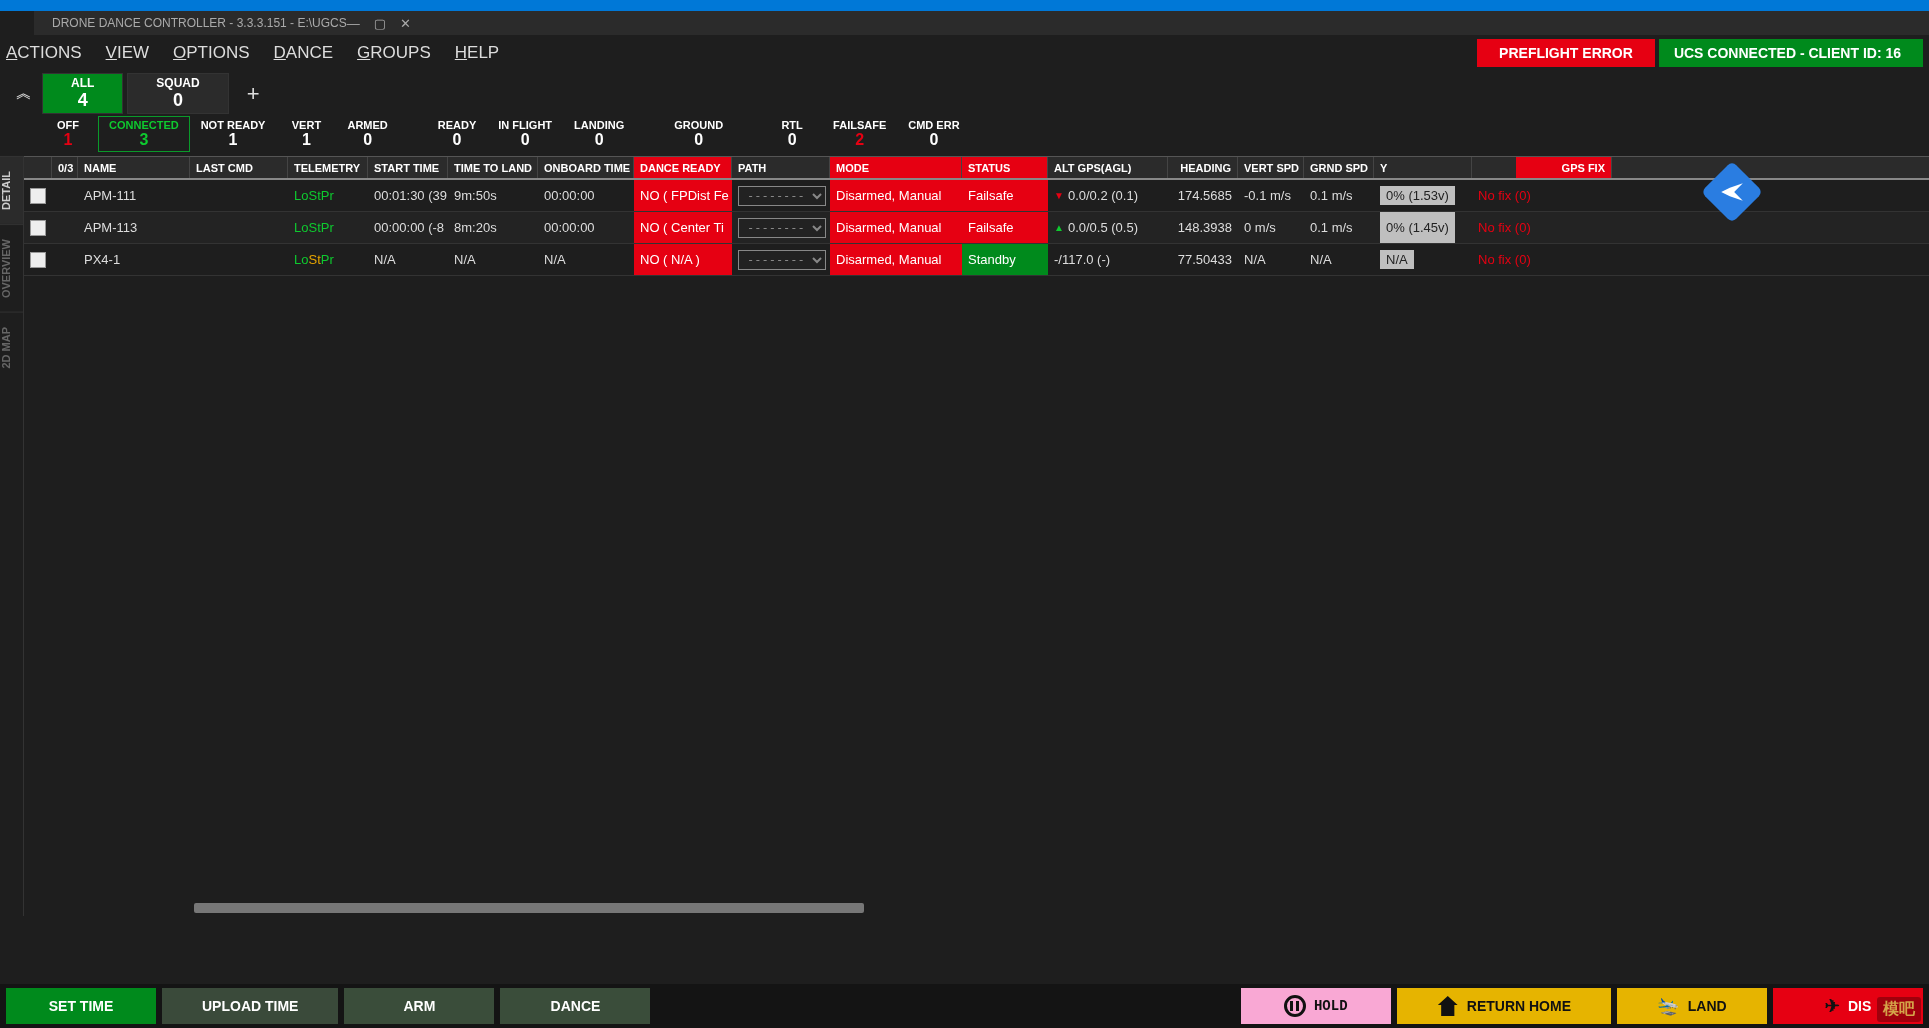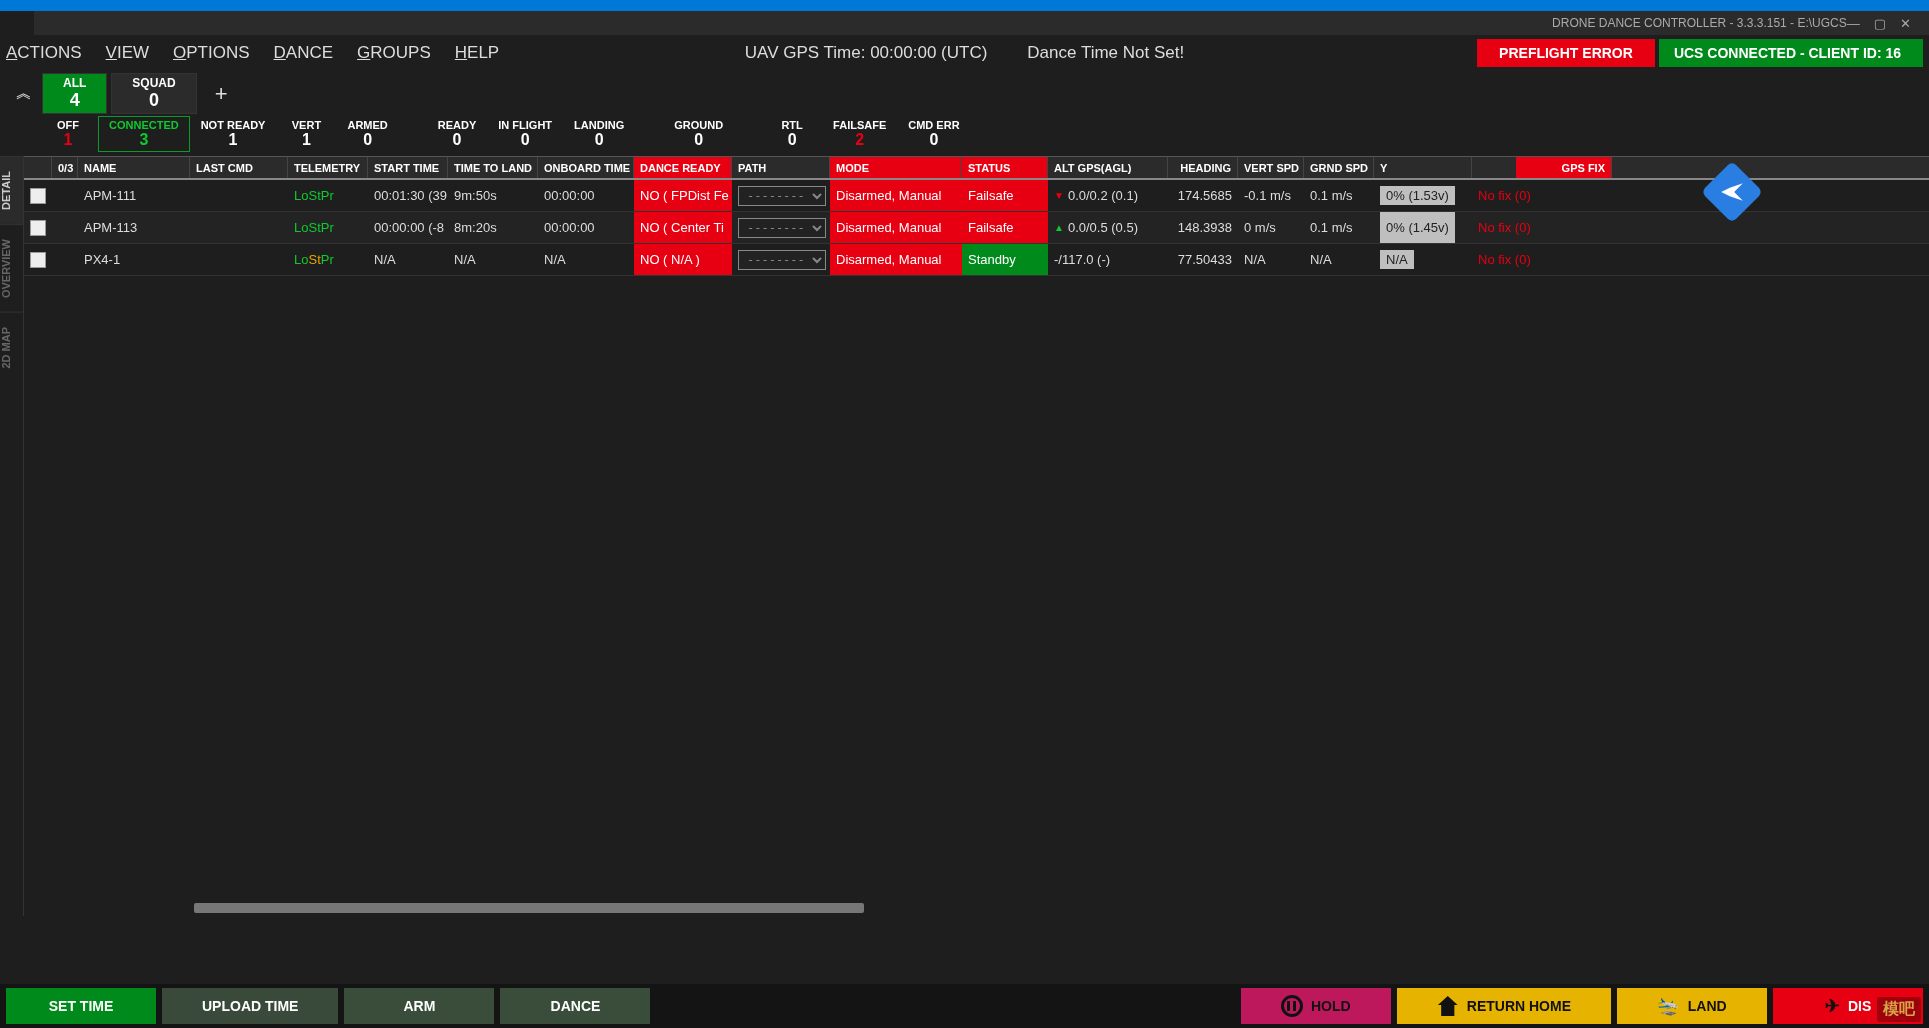--- a/index.html
+++ b/index.html
@@ -1,32 +1,32 @@
 <!DOCTYPE html>
 <html><head>
 <meta charset="utf-8">
 <style>
 * { box-sizing: border-box; margin: 0; padding: 0; }
 body { font-family: "Segoe UI", Arial, sans-serif; background: #1e1e1e; color: #ddd; font-size: 13px; overflow: hidden; width: 1929px; height: 1028px; position: relative; }
 .top-blue { height: 11px; background: #0078d7; }
-.title-bar { background: #2b2b2b; height: 24px; display: flex; align-items: center; padding: 0 18px; justify-content: flex-end; color: #aaa; font-size: 12px; margin-left: 34px; }
+.title-bar { background: #2b2b2b; height: 24px; display: flex; align-items: center; padding: 0 18px; justify-content: flex-start; color: #aaa; font-size: 12px; margin-left: 34px; }
 .win-btns { display: flex; gap: 14px; color: #aaa; font-size: 13px; }
 .win-btns span { cursor: pointer; }
 .top-row { display: flex; align-items: center; height: 36px; padding: 0 6px; background: #1e1e1e; }
 .menu-bar { display: flex; gap: 24px; }
 .menu-item { font-size: 17px; font-weight: 500; color: #ddd; cursor: pointer; }
 .menu-item .ul { text-decoration: underline; }
 .center-status { position: absolute; left: 50%; transform: translateX(-50%); font-size: 17px; font-weight: 500; color: #ddd; display: flex; gap: 40px; }
 .right-status { margin-left: auto; display: flex; gap: 4px; }
 .status-pill { padding: 6px 22px; font-weight: bold; font-size: 14px; }
 .pill-red { background: #e60012; color: #fff; }
 .pill-green { background: #008a1c; color: #fff; padding-left: 15px; }
 .row2 { display: flex; background: #1e1e1e; padding: 2px 6px; align-items: center; }
 .chev { font-size: 16px; color: #ddd; padding: 0 10px; cursor: pointer; }
-.sq-btn { border:1px solid #333; text-align:center; padding: 2px 20px; margin-right:4px; }
+.sq-btn { border:1px solid #333; text-align:center; padding: 2px 28px; margin-right:4px; }
 .sq-btn .lbl { font-size:12px; font-weight:bold; color:#fff;}
 .sq-btn.all .lbl { color:#fff; }
 .sq-btn .num { font-size:18px; font-weight:bold; color:#fff;}
 .sq-btn.all { background:#008a1c; }
 .sq-btn.squad { background:#2b2b2b; }
 .plus-btn { font-size:22px; font-weight:300; color:#ddd; padding:0 14px; cursor:pointer;}
 .row2-right { margin-left:auto; display:flex; gap:0; }
 .addretire { color:#ccc; font-weight:bold; font-size:13px; padding:10px 36px; position:relative;}
 .watermark { position:absolute; top:12px; left:60px; color:#2a7a9e; font-size:10px; letter-spacing:2px; }
 .row3 { display:flex; padding:0 6px 4px 38px; gap:0; background:#1e1e1e; align-items:flex-start;}
@@ -66,21 +66,21 @@
 .bird svg { transform:rotate(-45deg);}
 .hscroll { position:absolute; bottom:0; left:40px; right:0; height:16px; background:#1e1e1e;}
 .hscroll-track { position:absolute; left:130px; width:670px; top:3px; height:10px; background:#777; border-radius:2px;}
 .bottom-bar { position:absolute; bottom:0; left:0; right:0; height:44px; background:#141414; display:flex; align-items:center; padding:4px 6px; gap:6px;}
 .act-btn { flex:0 0 auto; height:36px; padding:0 40px; font-weight:bold; font-size:14px; color:#fff; display:flex; align-items:center; justify-content:center; gap:8px; cursor:pointer;}
 .act-btn.settime{ background:#008a1c; min-width:150px;}
 .act-btn.upload{ background:#3a4a3a; min-width:150px;}
 .act-btn.arm{ background:#3a4d3a; min-width:150px;}
 .act-btn.dance{ background:#3a4d3a; min-width:150px;}
 .spacer{ flex:1;}
-.act-btn.hold{ background:#be185d; min-width:150px; color:#111;}
+.act-btn.hold{ background:#f9a8d4; min-width:150px; color:#111;font-family:Liberation Mono, monospace;}
 .act-btn.rth{ background:#e6b400; color:#111; min-width:180px;}
 .act-btn.land{ background:#e6b400; color:#111; min-width:150px;}
 .act-btn.disarm{ background:#e60012; min-width:150px;}
 .icon-circle{ width:22px; height:22px; border:3px solid #111; border-radius:50%; display:inline-flex; align-items:center; justify-content:center;}
 .icon-circle .pause{ display:flex; gap:3px;}
 .icon-circle .pause span{ width:3px; height:10px; background:#111;}
 .home-ico{ width:22px; height:22px; background:#111; clip-path: polygon(50% 5%, 95% 45%, 80% 45%, 80% 95%, 20% 95%, 20% 45%, 5% 45%);}
 .land-ico, .disarm-ico{ font-family: Arial; color:#111; font-size:18px;}
 .corner-logo{ position:absolute; right:8px; bottom:6px; color:#d4a449; font-size:16px; font-weight:bold; background:rgba(0,0,0,0.3); padding:2px 6px; border-radius:3px;}
 </style>
@@ -99,24 +99,20 @@
 
 <div class="top-row">
   <div class="menu-bar" id="menu-bar">
       <span class="menu-item"><span class="ul">A</span>CTIONS</span>
       <span class="menu-item"><span class="ul">V</span>IEW</span>
       <span class="menu-item"><span class="ul">O</span>PTIONS</span>
       <span class="menu-item"><span class="ul">D</span>ANCE</span>
       <span class="menu-item"><span class="ul">G</span>ROUPS</span>
       <span class="menu-item"><span class="ul">H</span>ELP</span>
     </div>
-  <div class="center-status">
-    <span>UAV GPS Time: 00:00:00 (UTC)</span>
-    <span>Dance Time Not Set!</span>
-  </div>
   <div class="right-status">
     <div class="status-pill pill-red">PREFLIGHT ERROR</div>
     <div class="status-pill pill-green">UCS CONNECTED - CLIENT ID: 16</div>
   </div>
 </div>
 
 <div class="row2">
   <div class="chev">︽</div>
   <div class="sq-btn all">
     <div class="lbl">ALL</div>

